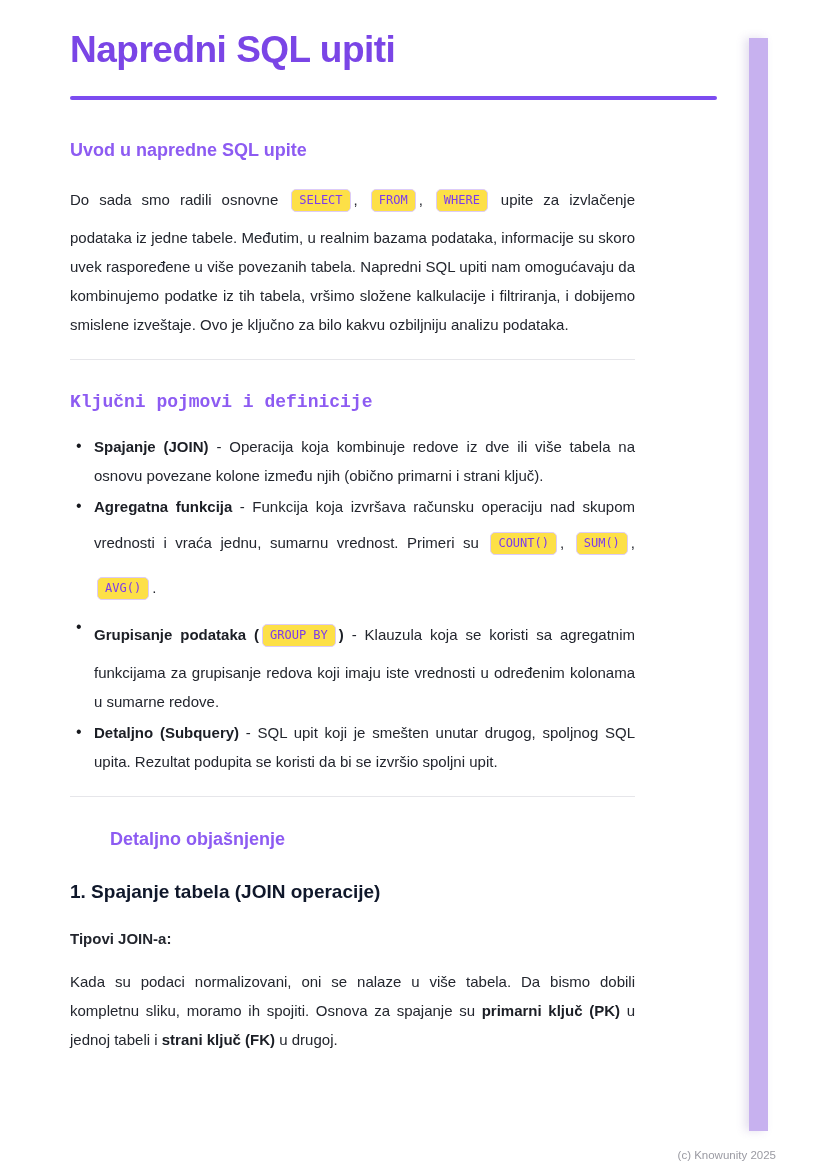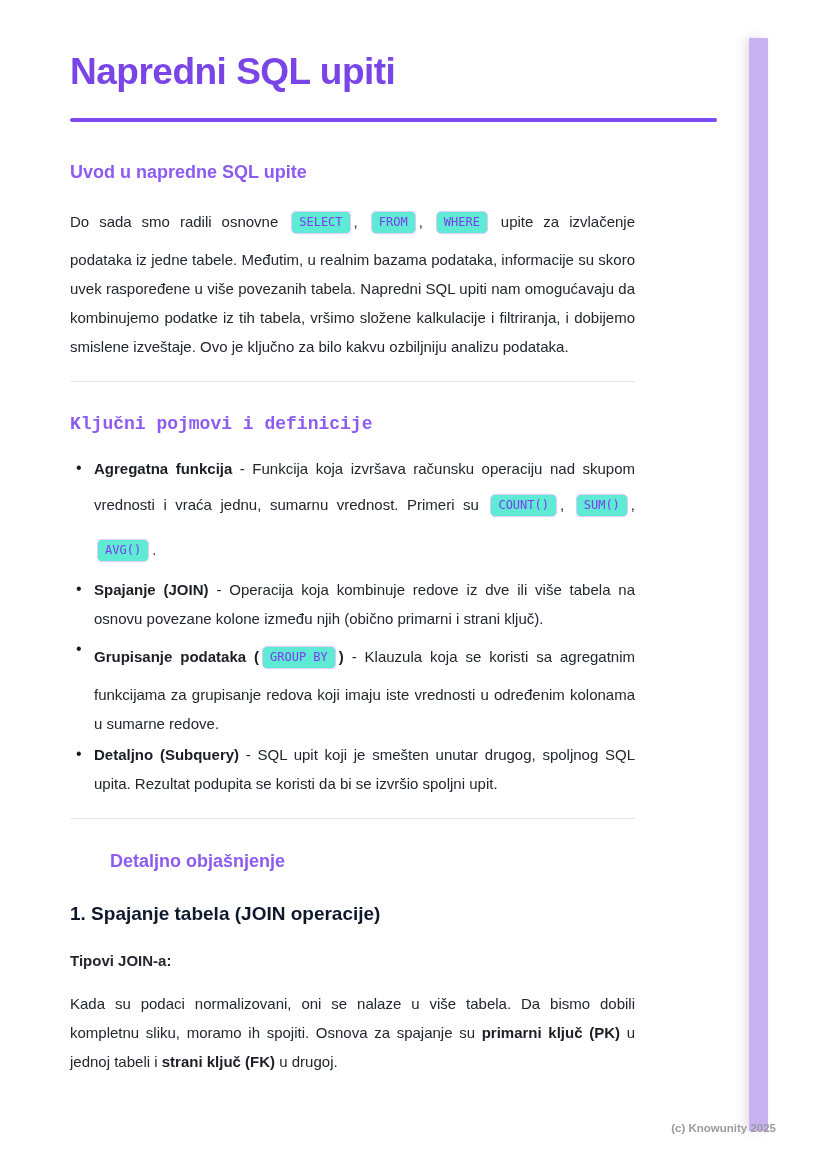--- a/index.html
+++ b/index.html
@@ -14,21 +14,21 @@
   .side-strip {
     position:absolute; top:38px; left:749px; width:19px; height:1093px;
     background:#c7b1ef;
     box-shadow:-4px 0 10px rgba(106,80,160,.18);
     z-index:1;
   }
 
   .content { position:absolute; left:70px; top:0; width:647px; }
 
   h1 {
-    margin-top:50px;
+    margin-top:28px;
     font-size:37px; line-height:44px; font-weight:700;
     letter-spacing:-0.5px; color:#7a45e6;
   }
   .title-rule {
     margin-top:24px; width:647px; height:4px;
     border-radius:2px; background:#7c4cf0;
   }
 
   h2 { font-size:18px; line-height:28px; font-weight:700; color:#8d5bf2; }
   .h2-intro { margin-top:36px; }
@@ -59,29 +59,29 @@
     position:absolute; left:6px; top:-1px;
     font-size:16px; color:#16181d;
   }
 
   strong { font-weight:700; color:#1b1e25; }
 
   .badge {
     display:inline-block;
     font-family:"DejaVu Sans Mono","Liberation Mono",monospace;
     font-size:12px; line-height:17px;
-    color:#7c3bed; background:#5eead4;
+    color:#7c3bed; background:#fde047;
     border:1px solid #dccbf8; border-radius:5px;
     padding:2px 7px; margin:11px 3px;
     vertical-align:1px; white-space:nowrap;
   }
 
   .footer {
-    position:absolute; top:1122px; right:52px;
-    font-size:11.5px; color:#9a9aa2; z-index:2;font-weight:bold;
+    position:absolute; top:1149px; right:52px;
+    font-size:11.5px; color:#9a9aa2; z-index:2;
   }
 </style>
 </head>
 <body>
 
 <div class="page">
 
   <div class="side-strip"></div>
 
   <main class="content">
@@ -89,22 +89,22 @@
     <h1>Napredni SQL upiti</h1>
     <div class="title-rule"></div>
 
     <h2 class="h2-intro">Uvod u napredne SQL upite</h2>
     <p class="para">Do sada smo radili osnovne <code class="badge">SELECT</code>, <code class="badge">FROM</code>, <code class="badge">WHERE</code> upite za izvlačenje podataka iz jedne tabele. Međutim, u realnim bazama podataka, informacije su skoro uvek raspoređene u više povezanih tabela. Napredni SQL upiti nam omogućavaju da kombinujemo podatke iz tih tabela, vršimo složene kalkulacije i filtriranja, i dobijemo smislene izveštaje. Ovo je ključno za bilo kakvu ozbiljniju analizu podataka.</p>
 
     <hr class="divider">
 
     <h2 class="h2-terms">Ključni pojmovi i definicije</h2>
     <ul class="terms">
+      <li><strong>Spajanje (JOIN)</strong> - Operacija koja kombinuje redove iz dve ili više tabela na osnovu povezane kolone između njih (obično primarni i strani ključ).</li>
       <li><strong>Agregatna funkcija</strong> - Funkcija koja izvršava računsku operaciju nad skupom vrednosti i vraća jednu, sumarnu vrednost. Primeri su <code class="badge">COUNT()</code>, <code class="badge">SUM()</code>, <code class="badge">AVG()</code>.</li>
-      <li><strong>Spajanje (JOIN)</strong> - Operacija koja kombinuje redove iz dve ili više tabela na osnovu povezane kolone između njih (obično primarni i strani ključ).</li>
       <li><strong>Grupisanje podataka (</strong><code class="badge">GROUP BY</code><strong>)</strong> - Klauzula koja se koristi sa agregatnim funkcijama za grupisanje redova koji imaju iste vrednosti u određenim kolonama u sumarne redove.</li>
       <li><strong>Detaljno (Subquery)</strong> - SQL upit koji je smešten unutar drugog, spoljnog SQL upita. Rezultat podupita se koristi da bi se izvršio spoljni upit.</li>
     </ul>
 
     <hr class="divider">
 
     <h2 class="h2-detail">Detaljno objašnjenje</h2>
     <h3>1. Spajanje tabela (JOIN operacije)</h3>
     <p class="para bold-line">Tipovi JOIN-a:</p>
     <p class="para">Kada su podaci normalizovani, oni se nalaze u više tabela. Da bismo dobili kompletnu sliku, moramo ih spojiti. Osnova za spajanje su <strong>primarni ključ (PK)</strong> u jednoj tabeli i <strong>strani ključ (FK)</strong> u drugoj.</p>

